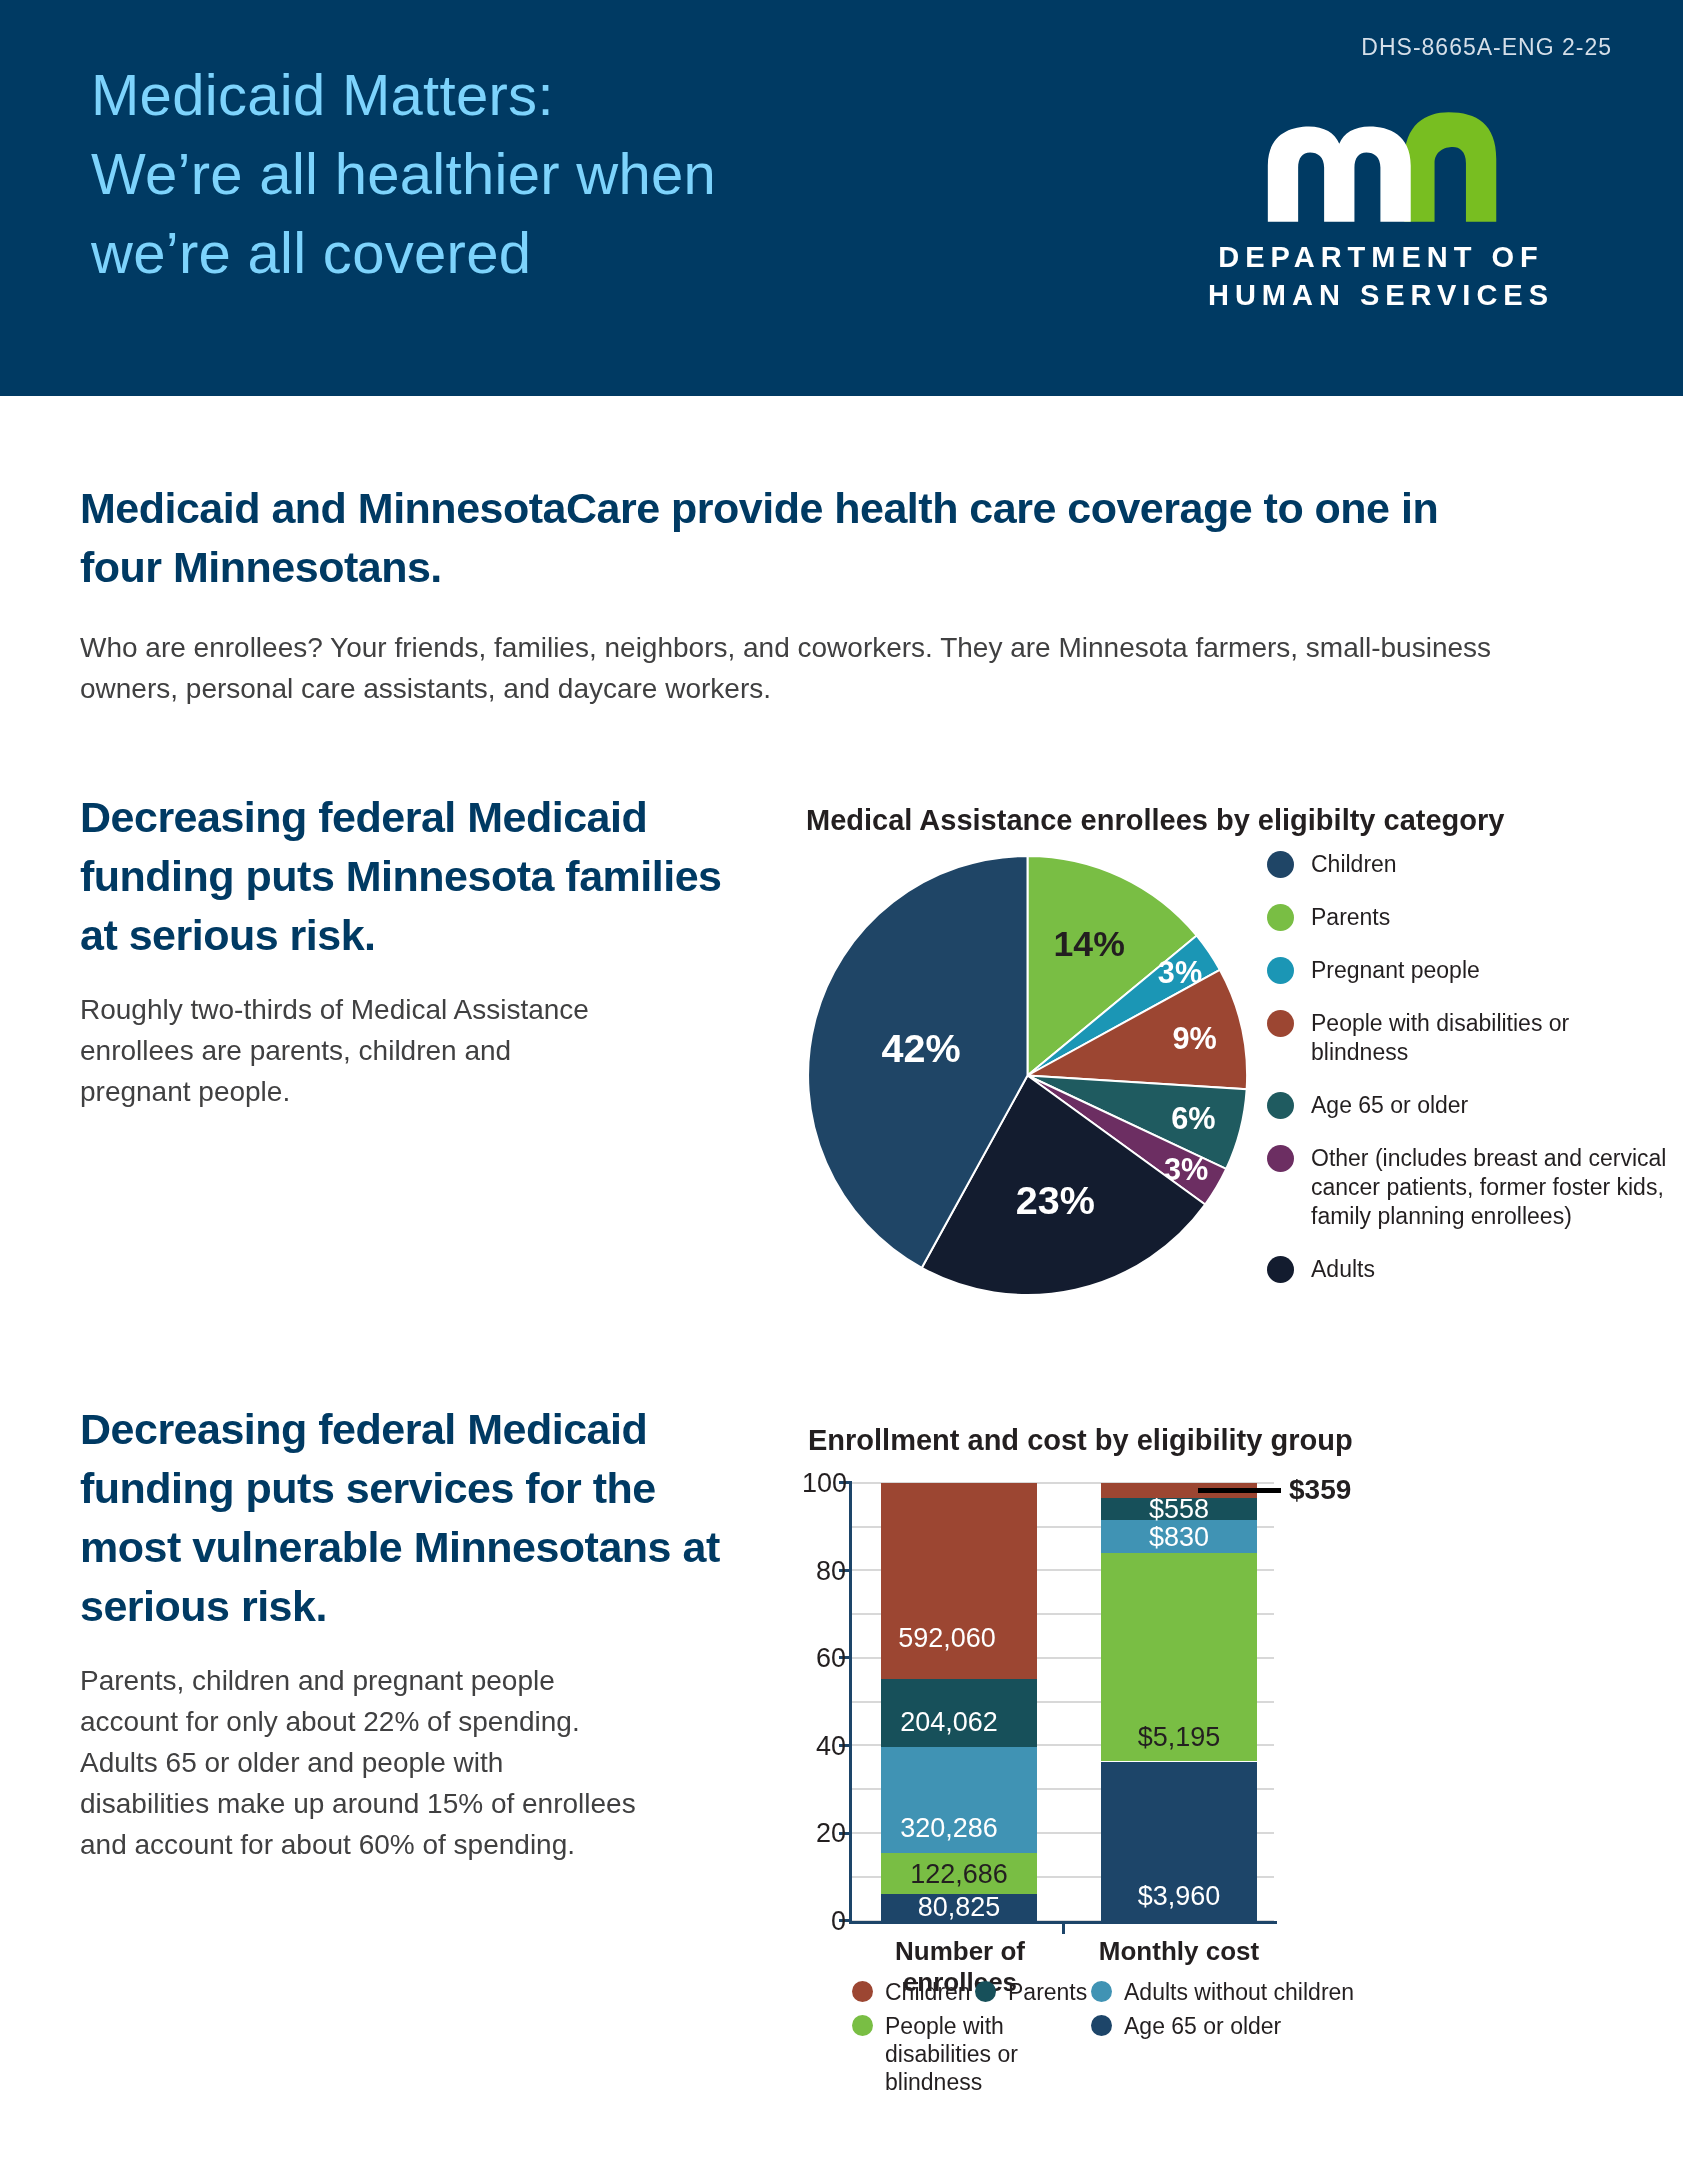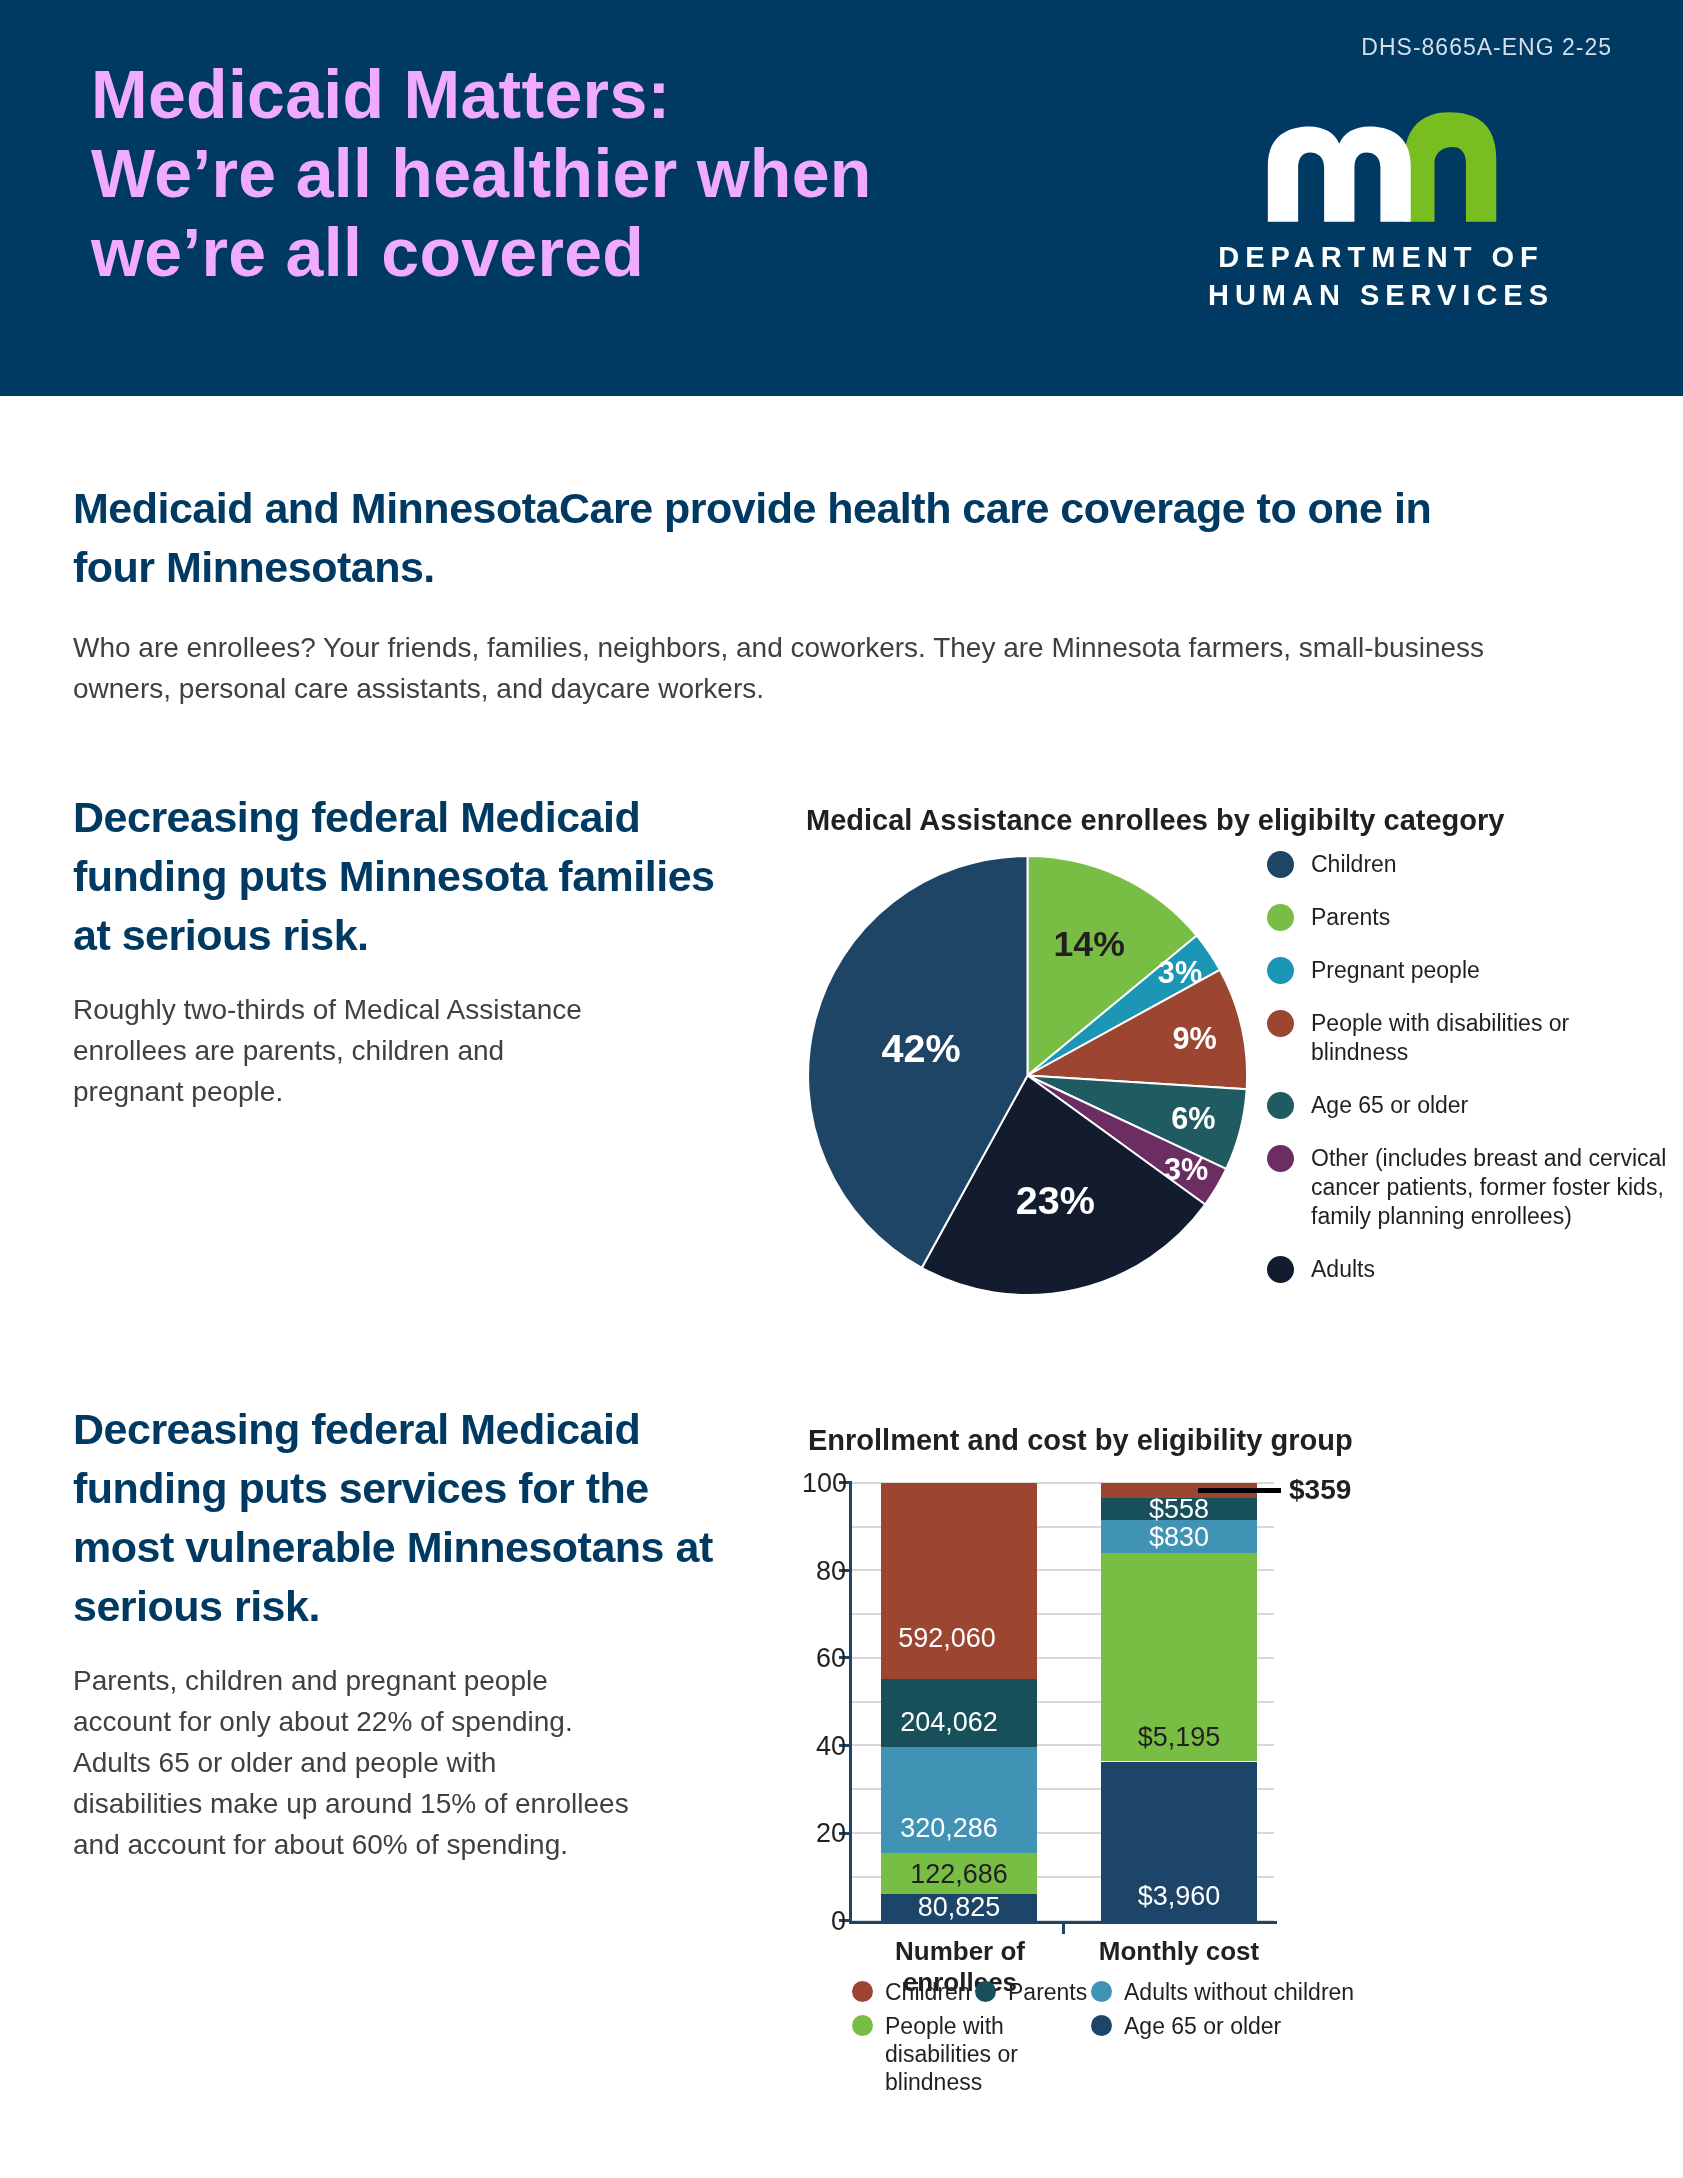--- a/index.html
+++ b/index.html
@@ -1,26 +1,26 @@
 <!DOCTYPE html>
 <html style="--header-bg: #003A63; --heading-text: #003A63; --body-text: #404041; --ink: #231F20; --logo-green: #78BE21; --axis: #1D4569; --gridline: #D8D8D8; --callout: #000000;"><head>
 <meta charset="utf-8">
 <style>
   html,body{margin:0;padding:0;background:#888}
   .page{position:relative;width:1683px;height:2178px;background:#fff;overflow:hidden;
         font-family:"Liberation Sans",sans-serif;}
   
   .header{position:absolute;left:0;top:0;width:1683px;height:396px;background:var(--header-bg,#003A63)}
   .doc-code{position:absolute;top:34px;right:71px;color:#D5DFE9;font-size:23px;letter-spacing:1px}
-  .main-title{position:absolute;left:91px;top:55px;color:#f0abfc;font-size:68px;font-weight:700;line-height:79px;letter-spacing:0.3px}
+  .main-title{position:absolute;left:91px;top:55px;color:#7dd3fc;font-size:58px;font-weight:400;line-height:79px;letter-spacing:0.3px}
   .logo{position:absolute;left:1168px;top:111px;width:426px;text-align:center;color:#fff}
   .logo svg{width:249px;height:111px;display:block;margin:0 auto}
   .dept{font-weight:700;font-size:29px;letter-spacing:6px;line-height:38px;margin-top:16px;white-space:nowrap}
   
-  .section{position:absolute;left:73px}
+  .section{position:absolute;left:80px}
   #s1{top:479px;width:1564px}
   #s2{top:788px;width:703px}
   #s3{top:1400px;width:703px}
   .h2{color:var(--heading-text,#003A63);font-size:43px;font-weight:700;line-height:59px;letter-spacing:-0.5px}
   .body-text{color:var(--body-text,#404041);font-size:28px;line-height:41px;margin-top:24px}
   #s1 .body-text{margin-top:30px}
   
   .pie-block{position:absolute;left:804px;top:804px;width:879px;height:554px}
   .chart-title{font-size:29px;font-weight:700;color:var(--ink,#231F20)}
   #pie-svg{position:absolute;left:0;top:48px}

